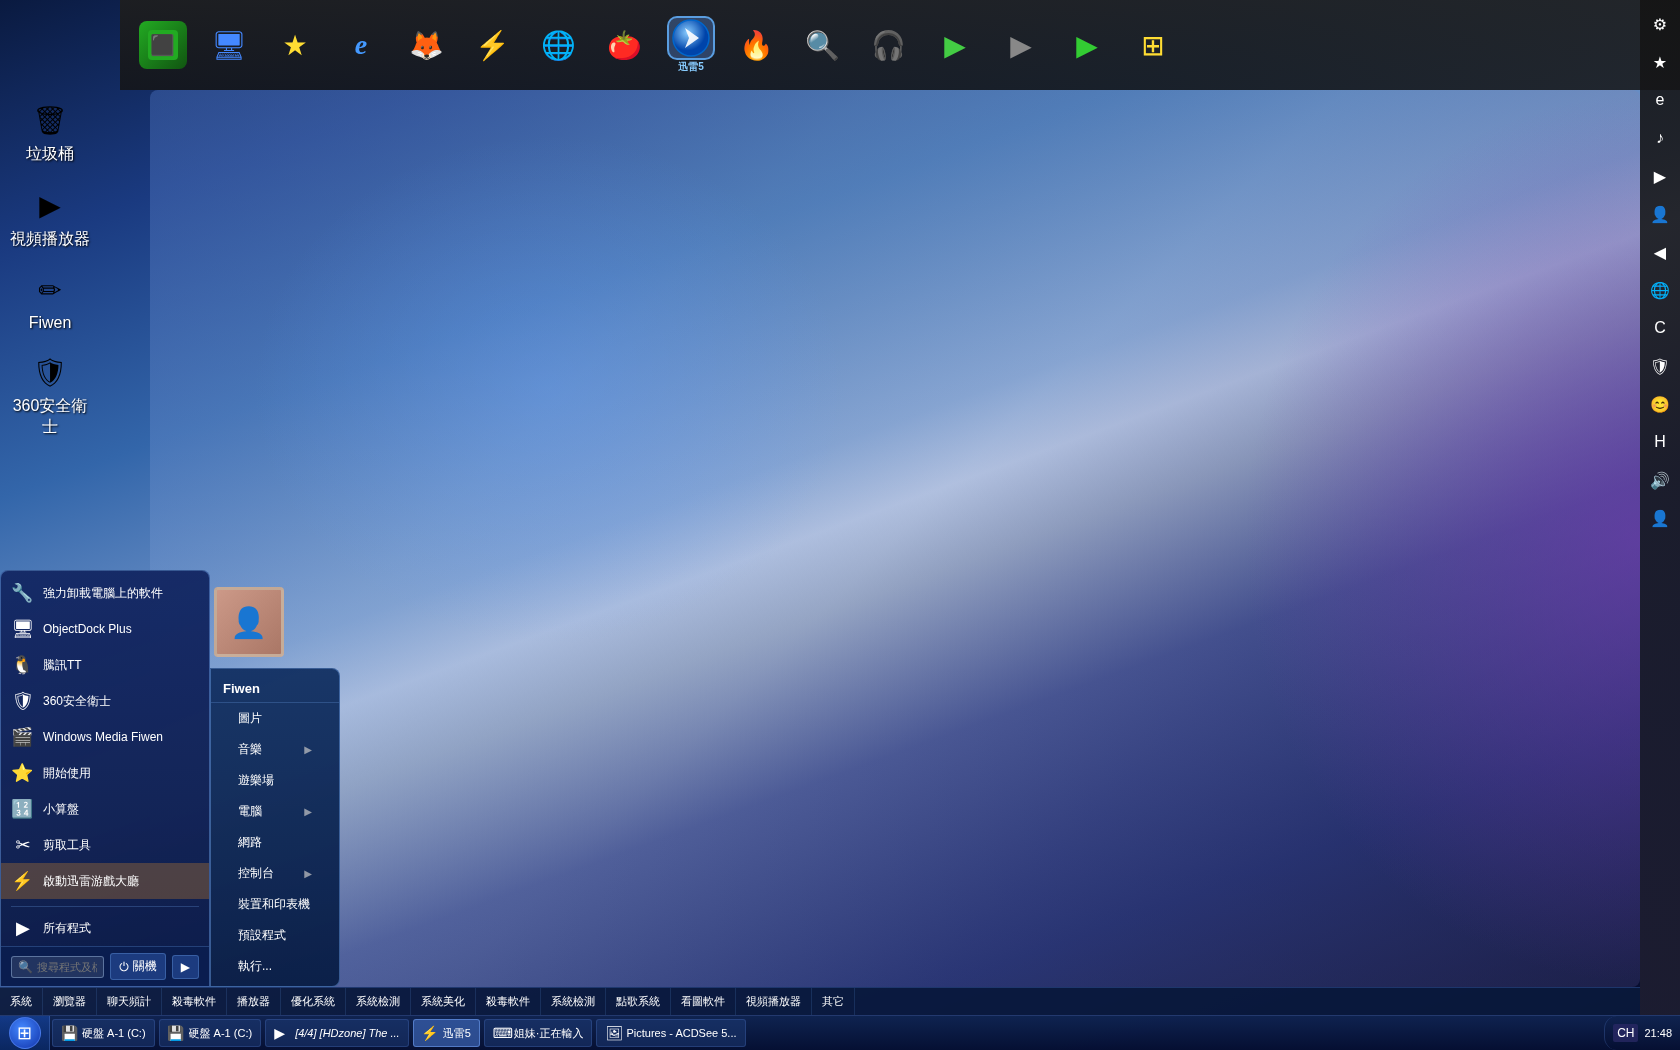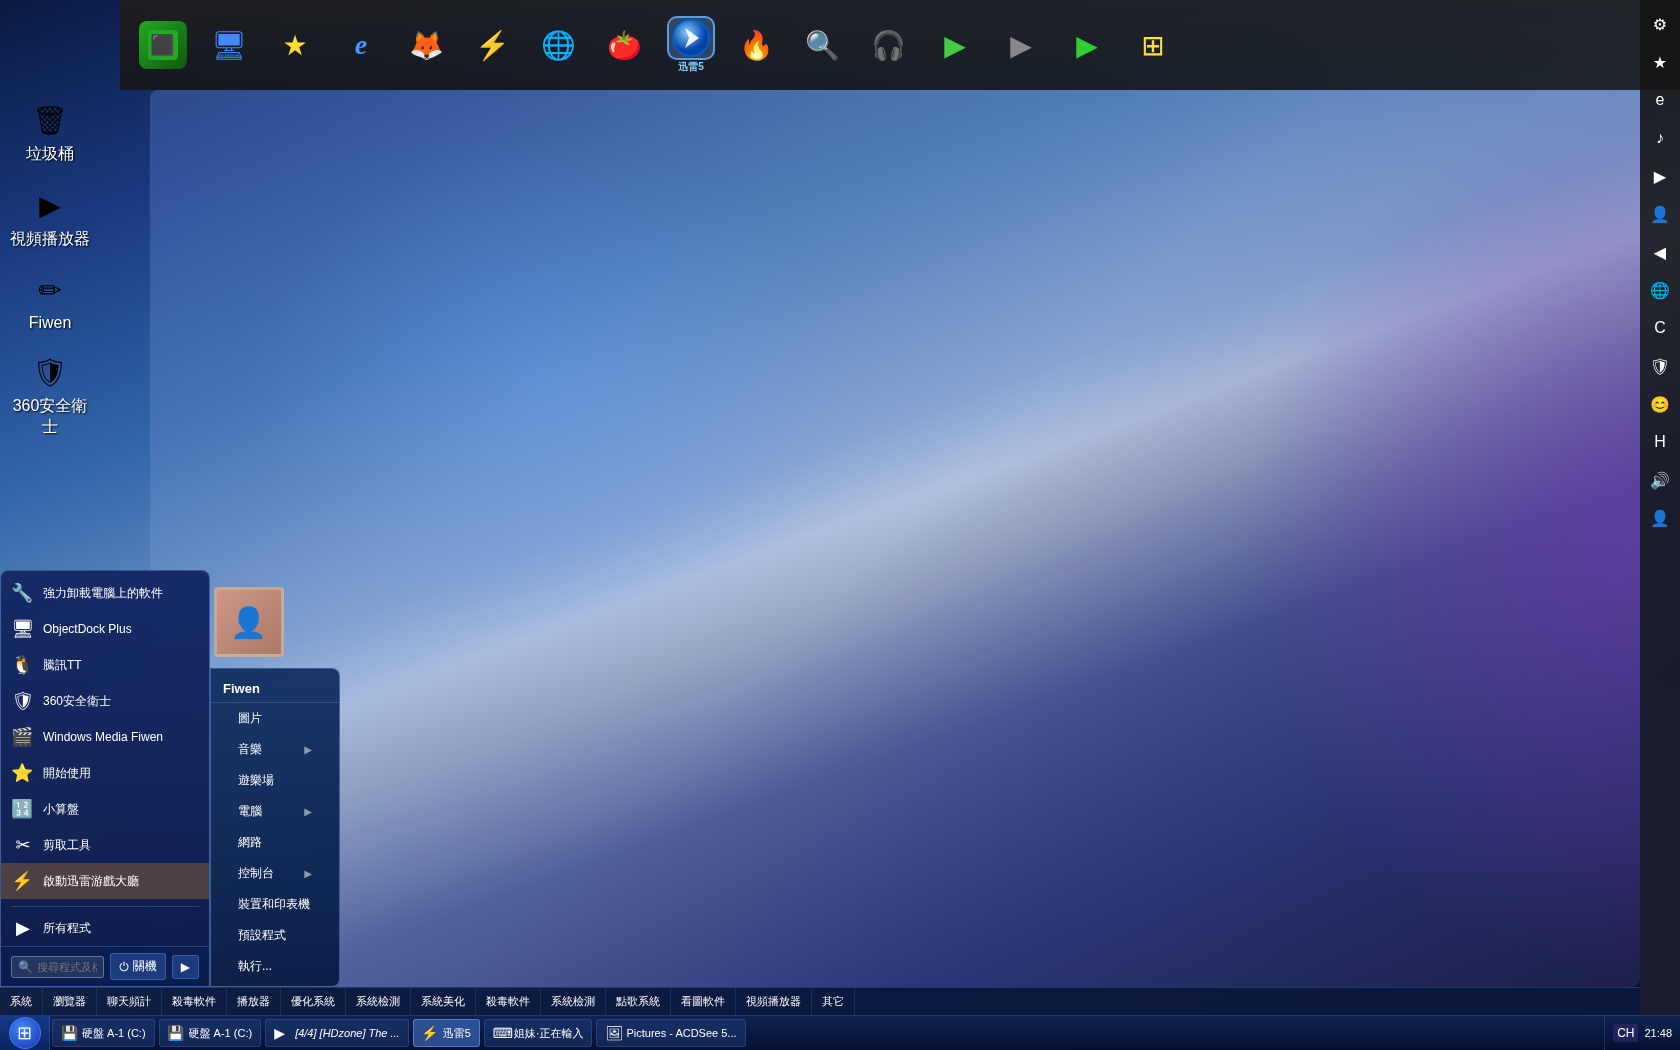--- a/index.html
+++ b/index.html
@@ -358,20 +358,21 @@
       font-size: 14px;
     }
 
     #taskbar-tray {
       display: flex;
       align-items: center;
       height: 100%;
       padding: 0 8px;
       border-left: 1px solid rgba(80,120,200,0.3);
       gap: 6px;
+      border-radius: 13px;
     }
 
     .tray-time {
       color: white;
       font-size: 11px;
       text-align: right;
     }
 
     
     #bottom-toolbar {

